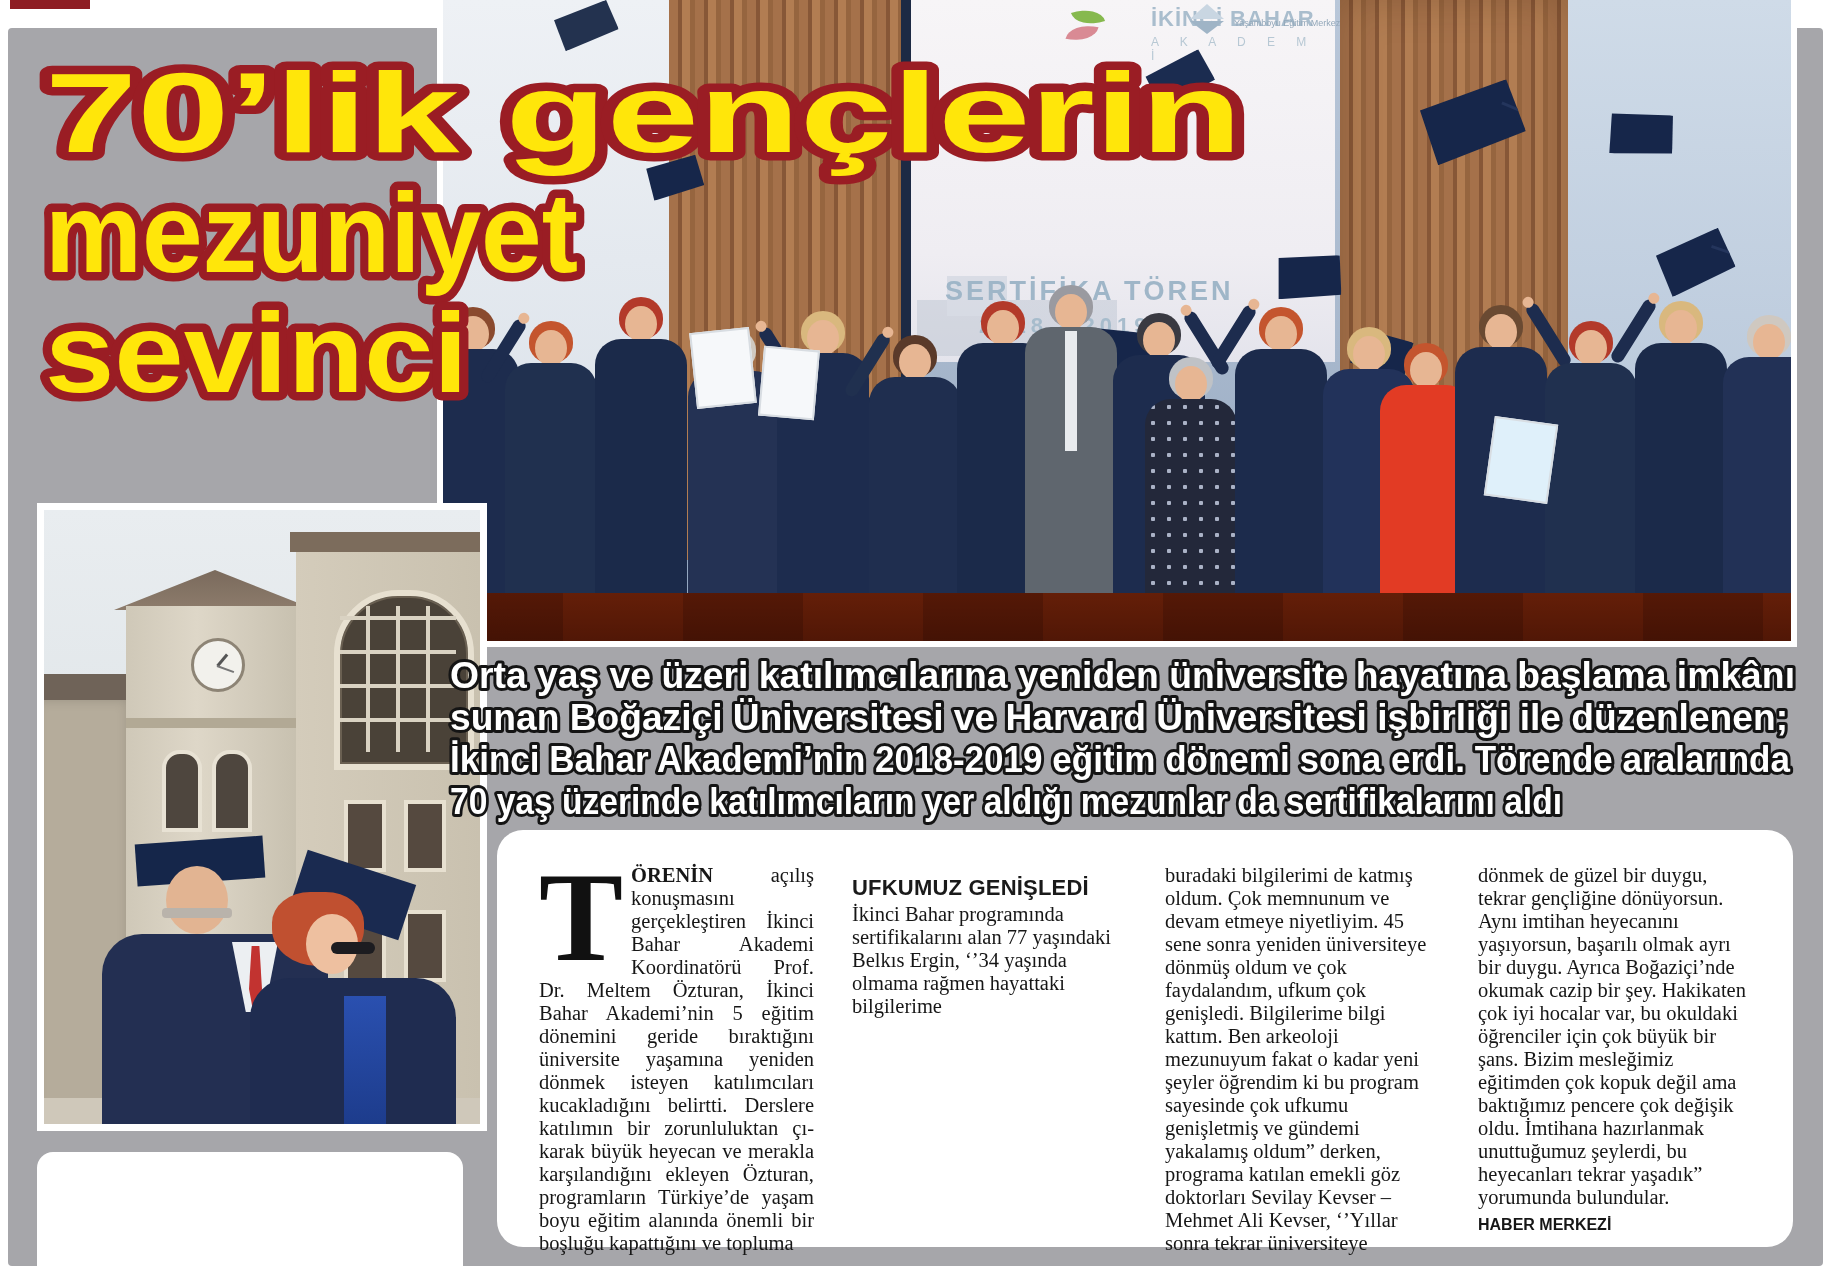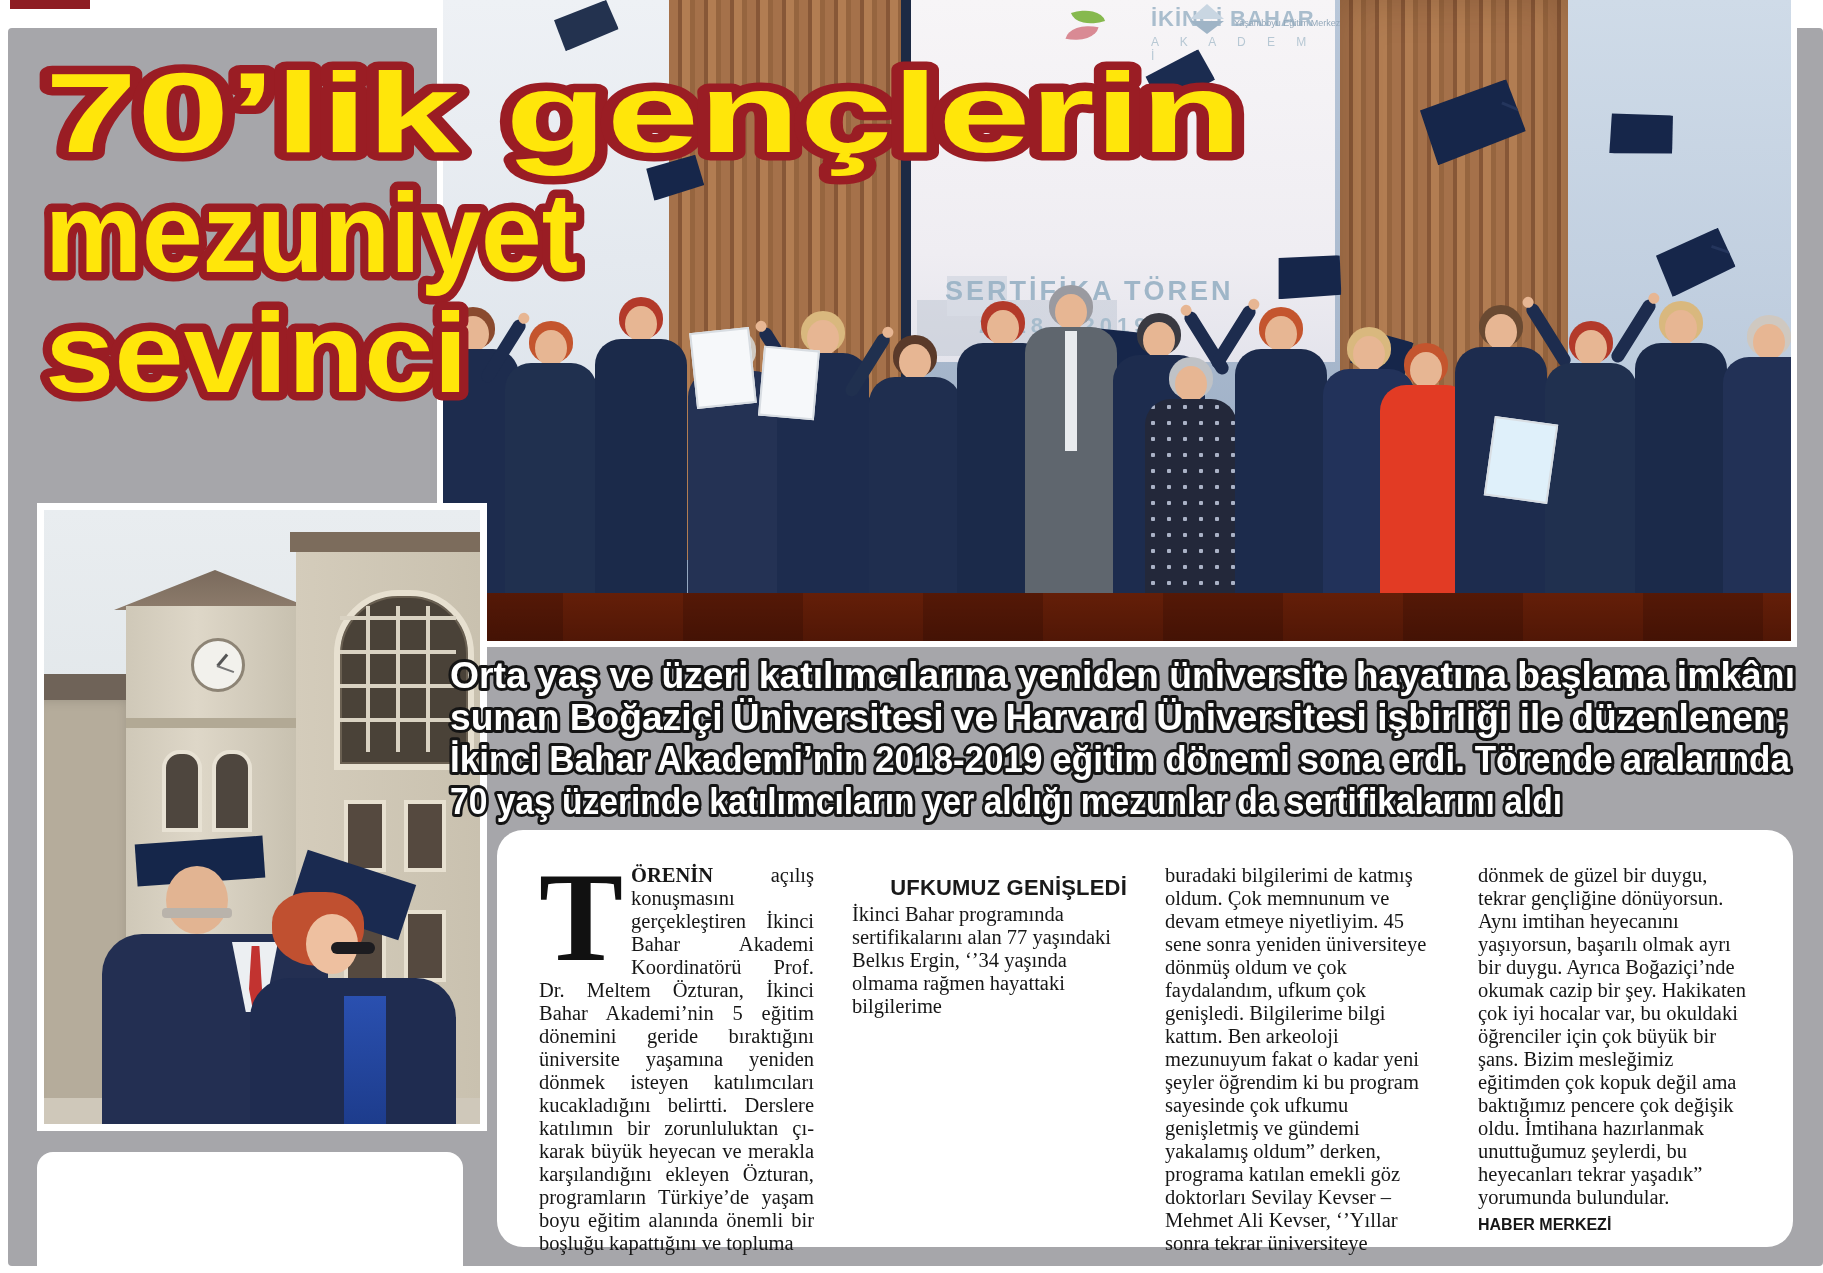--- a/index.html
+++ b/index.html
@@ -93,21 +93,21 @@
   
   .textbox{position:absolute;left:497px;top:830px;width:1296px;height:417px;background:#ffffff;border-radius:26px;box-sizing:border-box;
            padding:34px 40px 0 42px;z-index:2;}
   .cols{display:grid;grid-template-columns:repeat(4,1fr);column-gap:38px;
         font-family:"Liberation Serif",serif;font-size:20.5px;line-height:23px;color:#161616;}
   .col p{margin:0 0 0 0;}
   .col .indent{text-indent:14px;}
   .dropcap{float:left;font-family:"Liberation Serif",serif;font-weight:bold;font-size:126px;line-height:96px;
            margin:6px 8px 0 0;color:#111;}
   .lead{font-weight:bold;}
-  .subhead2{font-family:"Liberation Sans",sans-serif;font-weight:bold;font-size:22px;color:#1a1a1a;margin:12px 0 4px 0;letter-spacing:.2px;text-align:right;}
+  .subhead2{font-family:"Liberation Sans",sans-serif;font-weight:bold;font-size:22px;color:#1a1a1a;margin:12px 0 4px 0;letter-spacing:.2px;}
   .byline{font-family:"Liberation Sans",sans-serif;font-weight:bold;font-size:16px;margin-top:4px;}
   .col1{text-align:justify;}
 </style>
 </head>
 <body>
 
 <div id="page">
 
   <div class="maroon-chip"></div>
   <div class="gray-panel"></div>

